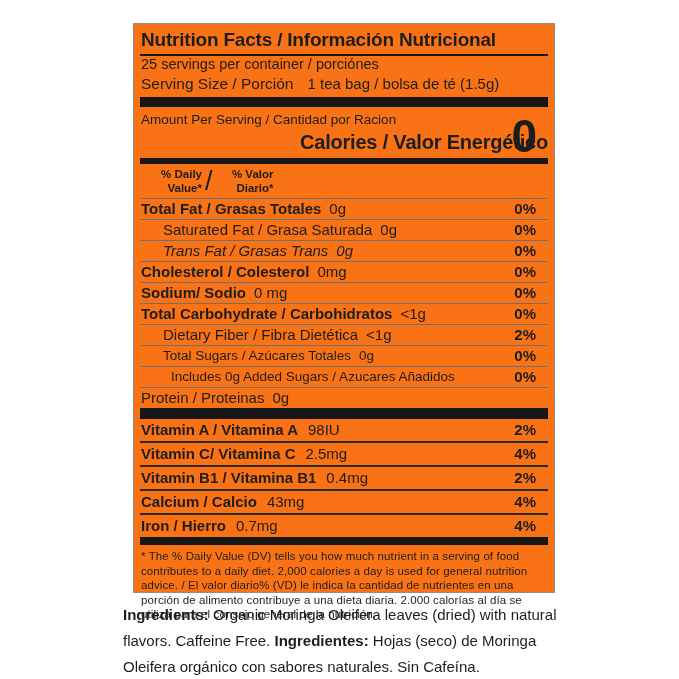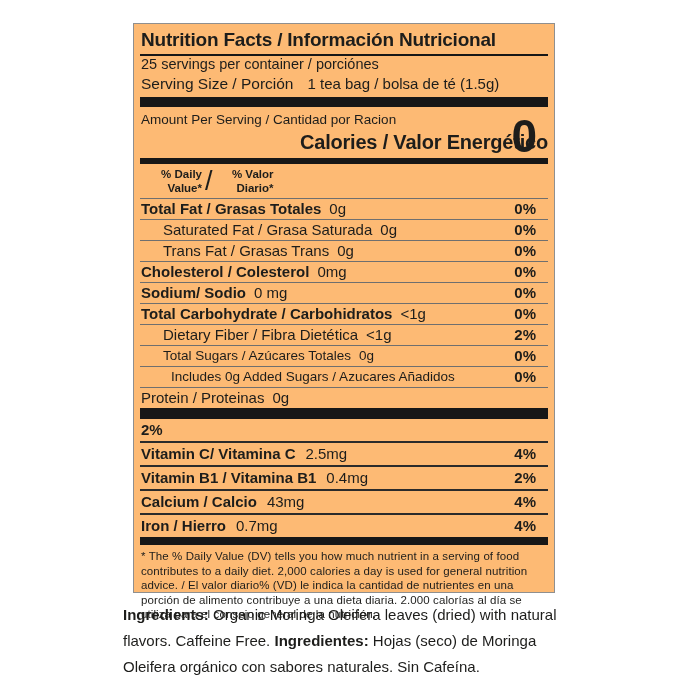--- a/index.html
+++ b/index.html
@@ -17,21 +17,21 @@
     color:var(--text);
     position:relative;
     overflow:hidden;
   }
   .label-box{
     position:absolute;
     left:133px; top:23px;
     width:422px; height:570px;
     border:1.5px solid var(--border);
     padding:0 6px;
-    background:#fdba74;
+    background:#f97316;
   }
   .title{
     font-size:19px;
     font-weight:bold;
     letter-spacing:-0.2px;
     padding:5px 0 3px 1px;
     border-bottom:2.5px solid var(--bar);
     white-space:nowrap;
   }
   .servings{
@@ -90,21 +90,21 @@
     border-top:1px solid var(--rule);
     padding:2px 12px 2px 1px;
     font-size:15px;
     line-height:16px;
   }
   .row .amt{margin-left:8px;}
   .row.small{font-size:13.5px;}
   .row.ind1 .left{padding-left:22px;}
   .row.ind2 .left{padding-left:30px;}
   .b{font-weight:bold;}
-  .it{}
+  .it{font-style:italic;}
   .dv{font-weight:bold;font-size:15px;}
   .vrow{
     display:flex;
     justify-content:space-between;
     align-items:baseline;
     padding:3px 12px 3px 1px;
     font-size:15px;
     line-height:16px;
   }
   .vrow + .vrow{border-top:2px solid var(--vrule);}
@@ -193,20 +193,21 @@
       <div class="row">
         <span class="left"><span>Protein / Proteinas</span><span class="amt">0g</span></span>
         <span class="dv"></span>
       </div>
     </div>
 
   <div class="bar bar3"></div>
 
   <div>
       <div class="vrow">
+        <span class="left"><span class="b">Vitamin A / Vitamina A</span><span class="amt">98IU</span></span>
         <span class="dv">2%</span>
       </div>
       <div class="vrow">
         <span class="left"><span class="b">Vitamin C/ Vitamina C</span><span class="amt">2.5mg</span></span>
         <span class="dv">4%</span>
       </div>
       <div class="vrow">
         <span class="left"><span class="b">Vitamin B1 / Vitamina B1</span><span class="amt">0.4mg</span></span>
         <span class="dv">2%</span>
       </div>

